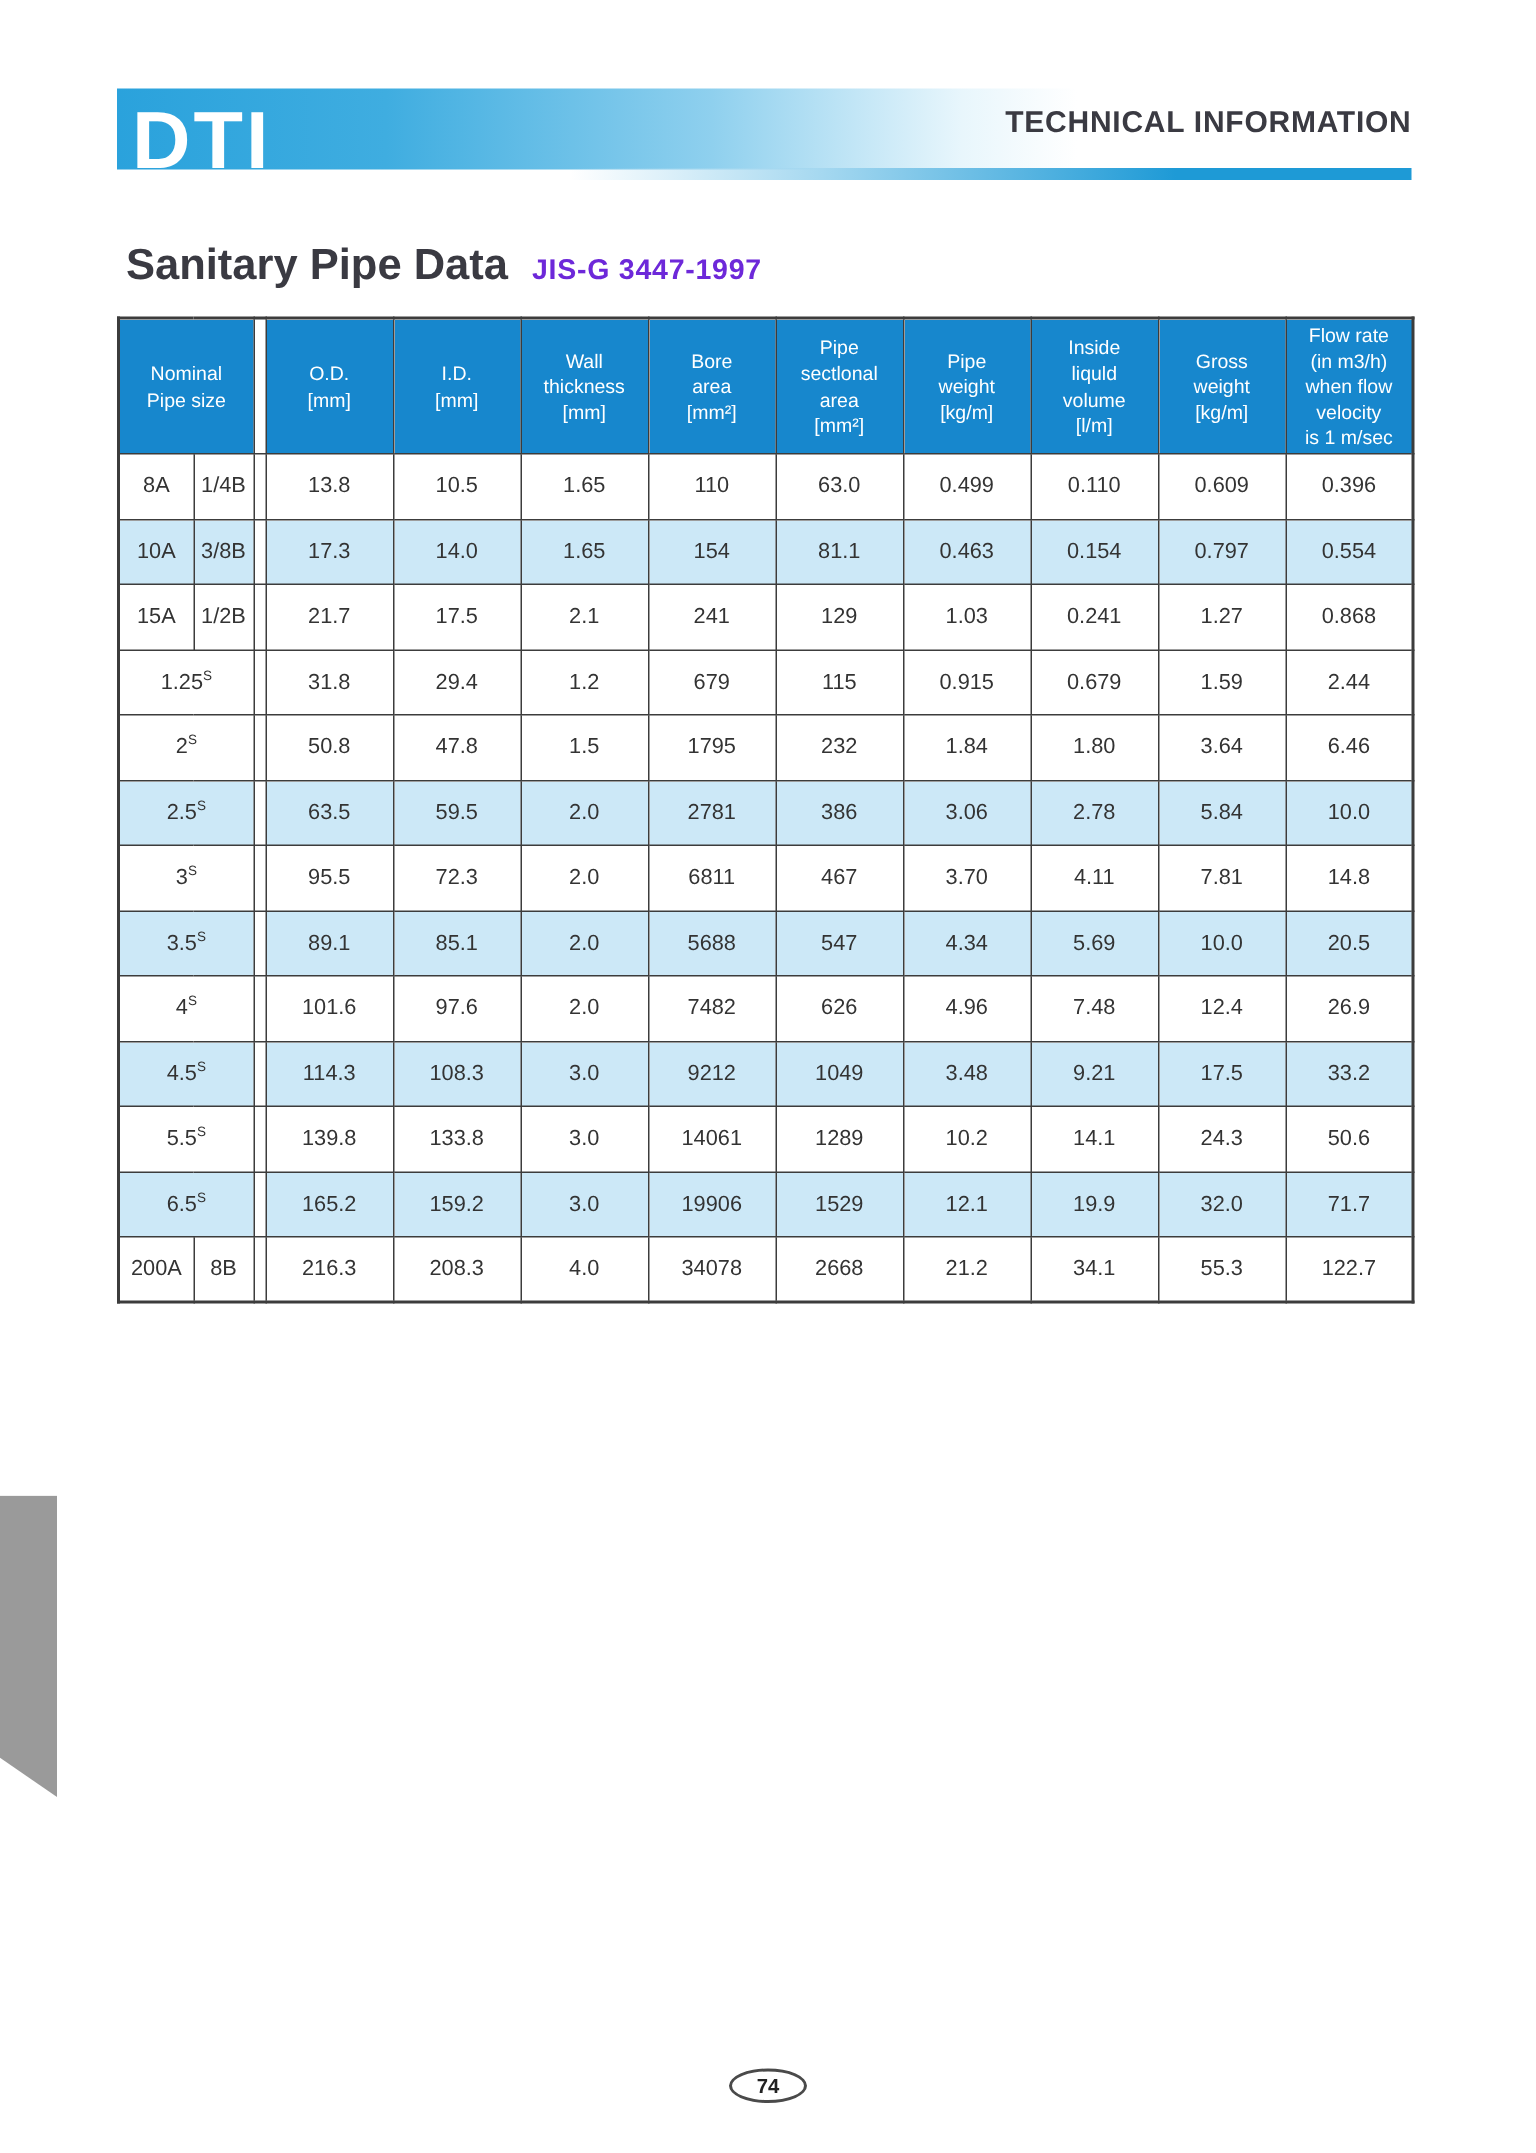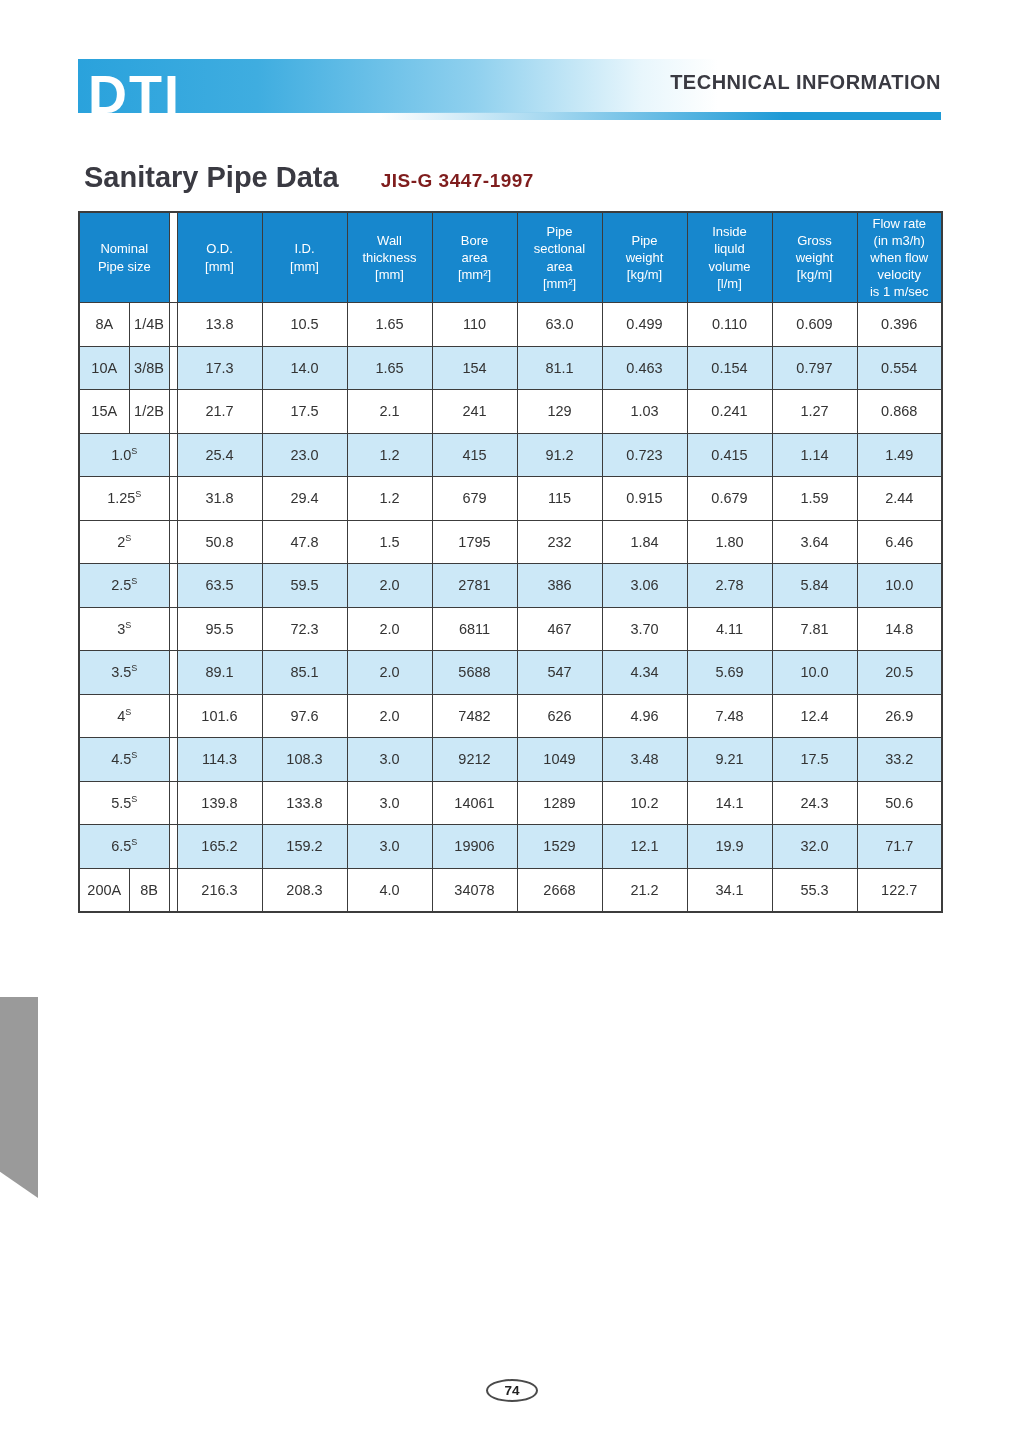--- a/index.html
+++ b/index.html
@@ -23,24 +23,24 @@
     font-size:20px; font-weight:bold; color:#3a3a42; letter-spacing:0.5px;
     white-space:nowrap;
   }
   .header-underline {
     position:absolute; left:380px; top:112px; width:561px; height:8px;
     background:linear-gradient(to right, rgba(255,255,255,0) 0%, #a5d8f0 30%, #1e9ad6 72%, #1e9ad6 100%);
   }
   
   .title-row {
     position:absolute; left:84px; top:161px;
-    display:flex; align-items:baseline; gap:42px; white-space:nowrap;
+    display:flex; align-items:baseline; gap:16px; white-space:nowrap;
   }
   .title { font-size:29px; font-weight:bold; color:#3a3a42; }
-  .subtitle { font-size:19px; font-weight:600; color:#7f1d1d; letter-spacing:0.5px; }
+  .subtitle { font-size:19px; font-weight:600; color:#6d28d9; letter-spacing:0.5px; }
   
   table.pipe-table {
     position:absolute; left:78px; top:211px; width:863px;
     border-collapse:collapse; table-layout:fixed;
     border:2px solid #3c3c3c;
   }
   .pipe-table th, .pipe-table td {
     border:1px solid #3c3c3c; text-align:center; vertical-align:middle;
     padding:0; overflow:hidden;
   }
@@ -149,33 +149,20 @@
         <td>21.7</td>
         <td>17.5</td>
         <td>2.1</td>
         <td>241</td>
         <td>129</td>
         <td>1.03</td>
         <td>0.241</td>
         <td>1.27</td>
         <td>0.868</td>
       </tr>
-      <tr class="alt">
-        <td colspan="2">1.0<sup>S</sup></td>
-        <td class="spacer"></td>
-        <td>25.4</td>
-        <td>23.0</td>
-        <td>1.2</td>
-        <td>415</td>
-        <td>91.2</td>
-        <td>0.723</td>
-        <td>0.415</td>
-        <td>1.14</td>
-        <td>1.49</td>
-      </tr>
       <tr>
         <td colspan="2">1.25<sup>S</sup></td>
         <td class="spacer"></td>
         <td>31.8</td>
         <td>29.4</td>
         <td>1.2</td>
         <td>679</td>
         <td>115</td>
         <td>0.915</td>
         <td>0.679</td>

